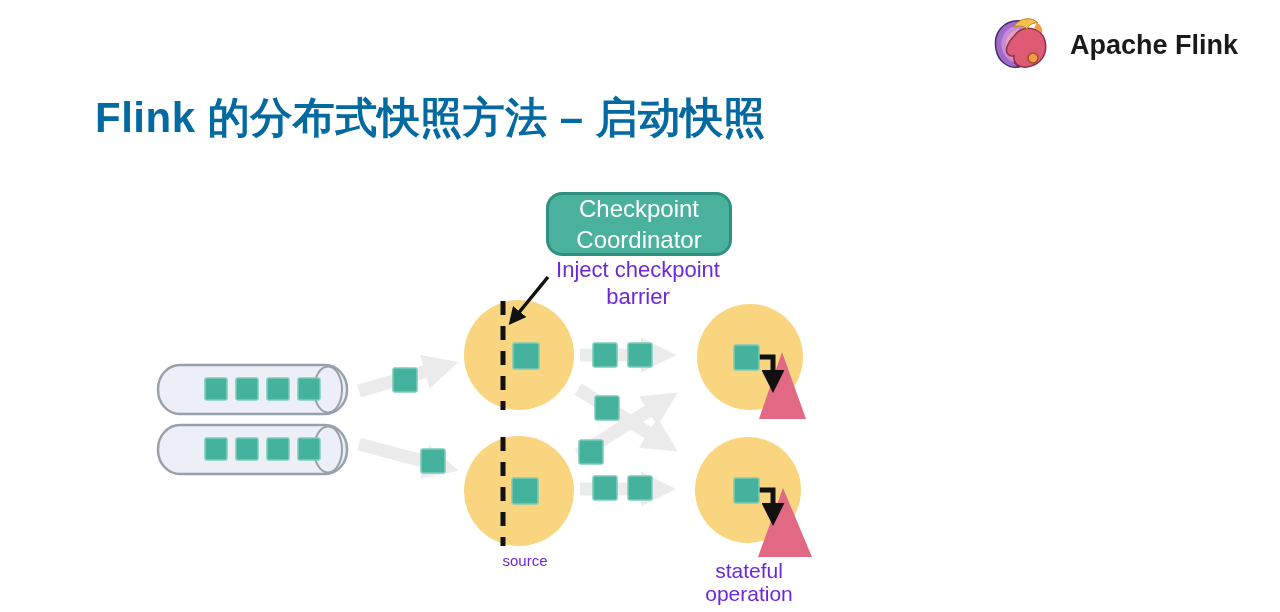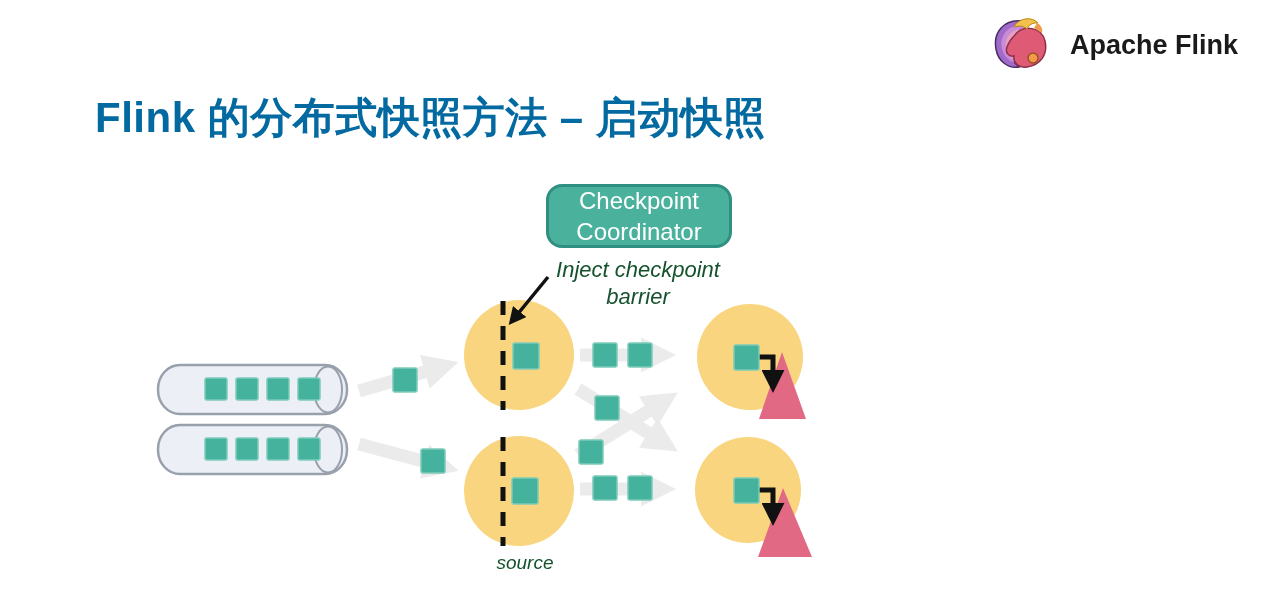--- a/index.html
+++ b/index.html
@@ -32,52 +32,51 @@
     font-size: 27px;
     font-weight: 800;
     color: #1a1a1a;
     white-space: nowrap;
   }
 
   .diagram-svg { position: absolute; left: 0; top: 0; }
 
   .coordinator-box {
     position: absolute;
-    left: 546px; top: 184px;
+    left: 546px; top: 192px;
     width: 186px; height: 64px;
     background: #4AB19D;
     border: 3px solid #2F8F80;
     border-radius: 16px;
     color: #ffffff;
     font-size: 24px;
     line-height: 31px;
     text-align: center;
     display: flex; align-items: center; justify-content: center;
     box-sizing: border-box;
   }
   .coordinator-box .lbl { width: 150px; }
 
   .ann {
     position: absolute;
-    color: #14532d;
-    font-style: italic;
+    color: #6d28d9;
   }
   .ann-inject {
     left: 532px; top: 256px; width: 212px;
     font-size: 22px; line-height: 27px;
     text-align: center;
   }
   .ann-trigger {
     left: 156px; top: 293px;
     font-size: 24px;
     white-space: nowrap;
   }
   .ann-source {
     left: 462px; top: 552px; width: 126px;
-    font-size: 19px; text-align: center;
+    font-size: 15px; text-align: center;
   }
   .ann-stateful {
     left: 687px; top: 559px; width: 124px;
     font-size: 21px; line-height: 23px; text-align: center;
   }
 </style>
 </head>
 <body>
 
 <div class="slide">
@@ -182,14 +181,15 @@
 
   <div class="coordinator-box">
     <span class="lbl">Checkpoint Coordinator</span>
   </div>
 
   <div class="ann ann-inject">Inject checkpoint barrier</div>
 
 
   <div class="ann ann-source">source</div>
 
+  <div class="ann ann-stateful">stateful operation</div>
 
 </div>
 
 </body></html>

